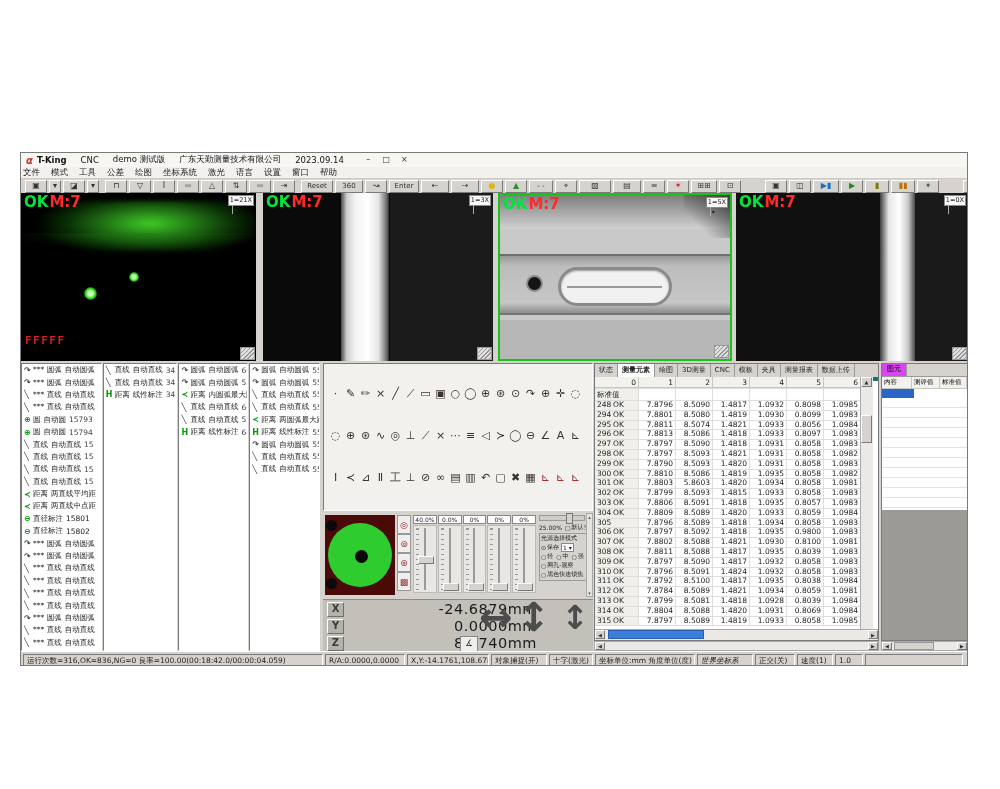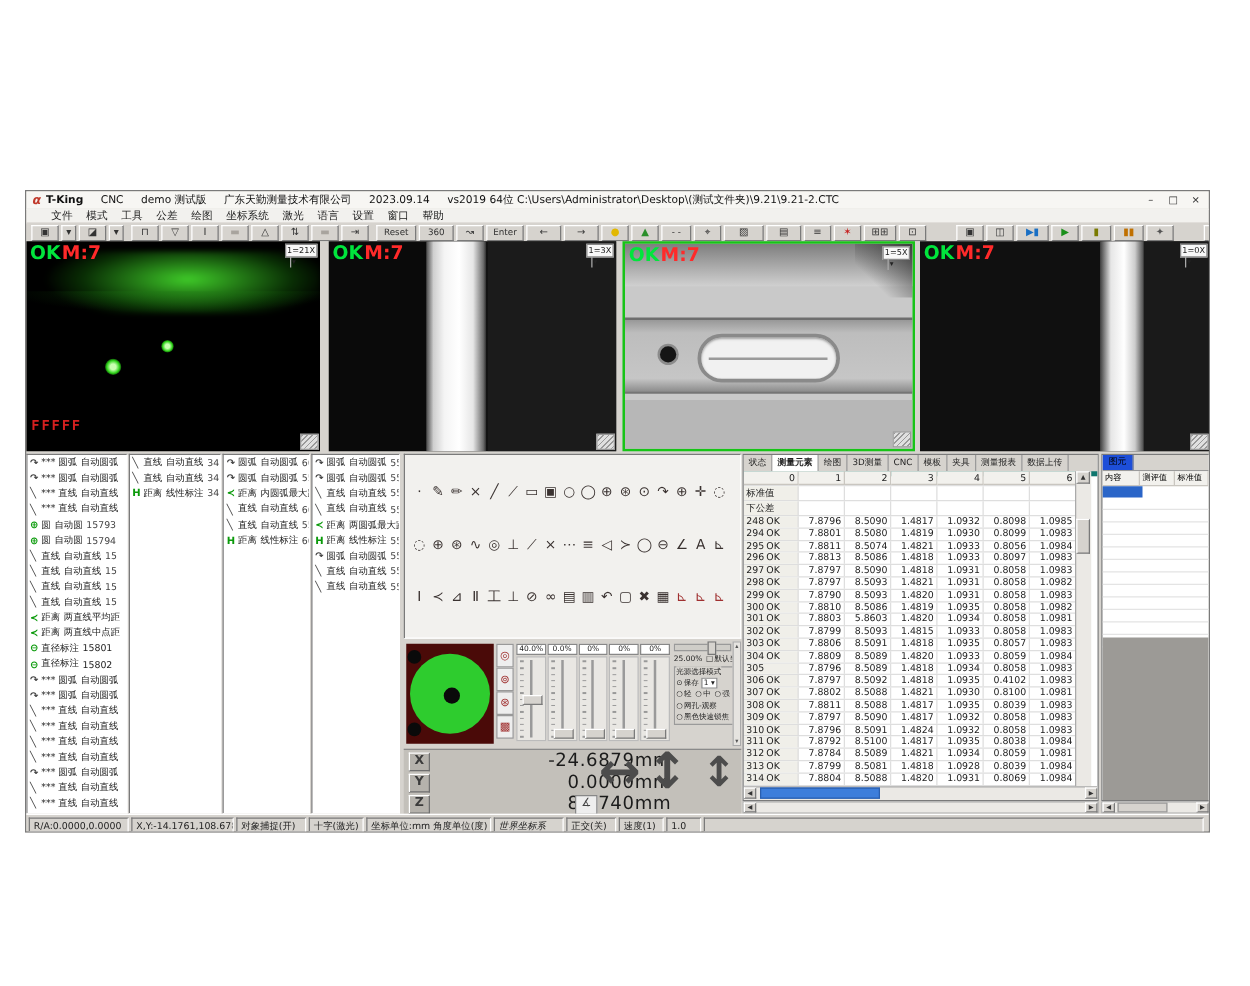--- a/index.html
+++ b/index.html
@@ -7,21 +7,21 @@
   .window{position:absolute;left:20px;top:152px;width:948px;height:514px;background:#d6d3ce;border:1px solid #7a7a7a;box-sizing:border-box;overflow:hidden;}
   
   .titlebar{position:absolute;left:0;top:0;width:100%;height:14px;background:#f7f6f3;border-bottom:1px solid #d8d5d0;display:flex;align-items:center;font-size:8.5px;color:#111;}
   .logo{color:#c0392b;font-weight:bold;font-style:italic;margin:0 4px 0 5px;font-size:10px;}
   .tseg{margin-right:14px;white-space:nowrap;}
   .t-app{font-weight:bold;}
   .t-path{flex:1;overflow:hidden;white-space:nowrap;}
   .wbtns{display:flex;margin-right:3px;}
   .wbtn{width:15px;height:11px;text-align:center;line-height:10px;font-size:8px;color:#333;margin-left:3px;cursor:pointer;}
   
-  .menubar{position:absolute;left:0;top:14px;width:100%;height:12px;background:#f2f1ee;border-bottom:1px solid #cfccc6;display:flex;align-items:center;font-size:8.5px;color:#222;padding-left:20px;box-sizing:border-box;}
+  .menubar{position:absolute;left:0;top:14px;width:100%;height:12px;background:#f2f1ee;border-bottom:1px solid #cfccc6;display:flex;align-items:center;font-size:8.5px;color:#222;padding-left:2px;box-sizing:border-box;}
   .mitem{margin-right:11px;cursor:pointer;white-space:nowrap;}
   
   .toolbar{position:absolute;left:0;top:26px;width:100%;height:14px;background:#d6d3ce;display:flex;align-items:center;padding-left:4px;box-sizing:border-box;}
   .tbtn{height:11px;width:20px;background:#d6d3ce;border:1px solid;border-color:#fff #7a7a7a #7a7a7a #fff;margin-right:2px;font-size:8px;line-height:10px;text-align:center;color:#333;overflow:hidden;white-space:nowrap;cursor:pointer;flex:none;}
   .ttext{font-size:7px;font-family:"DejaVu Sans",sans-serif;}
   .tsep{width:4px;height:12px;flex:none;}
   .tgap{width:22px;flex:none;}
   
   .cams{position:absolute;left:0;top:40px;width:100%;height:168px;background:#d6d3ce;}
   .cam{position:absolute;top:0;height:168px;background:#000;overflow:hidden;}
@@ -125,21 +125,21 @@
   .rst{flex:none;}
   .tvscroll{position:absolute;right:5px;top:13px;width:12px;bottom:10px;background:#ebe9e5;border-left:1px solid #aaa;}
   .tvarr{position:absolute;left:0;width:11px;height:10px;background:#d6d3ce;border:1px solid;border-color:#fff #7a7a7a #7a7a7a #fff;font-size:5px;text-align:center;line-height:9px;color:#333;box-sizing:border-box;cursor:pointer;}
   .tvthumb{position:absolute;left:0;top:15%;width:11px;height:28px;background:#d6d3ce;border:1px solid;border-color:#fff #7a7a7a #7a7a7a #fff;box-sizing:border-box;}
   .thscroll{position:absolute;left:0;bottom:0;width:100%;height:10px;background:#ebe9e5;border-top:1px solid #aaa;}
   .tharr{position:absolute;top:0;width:10px;height:9px;background:#d6d3ce;border:1px solid;border-color:#fff #7a7a7a #7a7a7a #fff;font-size:5px;text-align:center;line-height:8px;color:#333;box-sizing:border-box;cursor:pointer;}
   .thumbblue{position:absolute;left:13px;top:0;width:96px;height:9px;background:#3d7edb;border:1px solid #2a5faf;box-sizing:border-box;cursor:grab;}
   
   .rpanel{position:absolute;left:860px;top:0;width:87px;height:278px;background:#fff;border:1px solid #7a7a7a;box-sizing:border-box;overflow:hidden;}
   .rtabrow{height:12px;background:#d6d3ce;border-bottom:1px solid #9a9a9a;display:flex;}
-  .rtab{font-size:7px;line-height:11px;padding:0 5px;background:#1d4ed8;border-right:1px solid #9a9a9a;cursor:pointer;}
+  .rtab{font-size:7px;line-height:11px;padding:0 5px;background:#d946ef;border-right:1px solid #9a9a9a;cursor:pointer;}
   .rhead{display:flex;height:11px;background:#f2f1ed;border-bottom:1px solid #c9c6c0;}
   .rhc{font-size:6.5px;line-height:11px;padding-left:2px;border-right:1px solid #c9c6c0;box-sizing:border-box;overflow:hidden;white-space:nowrap;}
   .rsel{height:9px;background:#2a65c8;width:32px;}
   .rrow{height:9px;border-bottom:1px solid #e4e4e4;}
   .rgray{position:absolute;left:0;right:0;top:146px;bottom:0;background:#9c9a96;}
   
   .strip{position:absolute;top:278px;height:10px;background:#ebe9e5;border:1px solid #aaa;box-sizing:border-box;}
   .strip1{left:573px;width:285px;}
   .strip2{left:860px;width:87px;}
   .sarr{position:absolute;top:0;width:10px;height:8px;background:#d6d3ce;border:1px solid;border-color:#fff #7a7a7a #7a7a7a #fff;font-size:5px;text-align:center;line-height:7px;color:#333;box-sizing:border-box;cursor:pointer;}
@@ -154,21 +154,20 @@
 
 <div class="window">
 
   <div class="titlebar">
     <span class="logo">α</span>
     <span class="tseg t-app">T-King</span>
     <span class="tseg">CNC</span>
     <span class="tseg">demo 测试版</span>
     <span class="tseg">广东天勤测量技术有限公司</span>
     <span class="tseg">2023.09.14</span>
-    <span class="tseg t-path">vs2019 64位  C:\Users\Administrator\Desktop\(测试文件夹)\9.21\9.21-2.CTC</span>
     <span class="wbtns">
       <span class="wbtn">–</span>
       <span class="wbtn">□</span>
       <span class="wbtn">×</span>
     </span>
   </div>
 
   <div class="menubar" id="menubar">
       <span class="mitem">文件</span>
       <span class="mitem">模式</span>
@@ -726,29 +725,20 @@
           </div>
           <div class="trowg tspec">
             <div class="tcell" style="width: 44px;">标准值</div>
             <div class="tcell" style="width: 37px;"></div>
             <div class="tcell" style="width: 37px;"></div>
             <div class="tcell" style="width: 37px;"></div>
             <div class="tcell" style="width: 37px;"></div>
             <div class="tcell" style="width: 37px;"></div>
             <div class="tcell" style="width: 37px;"></div>
           </div>
-          <div class="trowg tspec">
-            <div class="tcell" style="width: 44px;">下公差</div>
-            <div class="tcell" style="width: 37px;"></div>
-            <div class="tcell" style="width: 37px;"></div>
-            <div class="tcell" style="width: 37px;"></div>
-            <div class="tcell" style="width: 37px;"></div>
-            <div class="tcell" style="width: 37px;"></div>
-            <div class="tcell" style="width: 37px;"></div>
-          </div>
           <div class="trowg tdata">
             <div class="tcell" style="width: 44px;">
               <span class="rid">248</span>
               <span class="rst">OK</span>
             </div>
             <div class="tcell" style="width: 37px;">7.8796</div>
             <div class="tcell" style="width: 37px;">8.5090</div>
             <div class="tcell" style="width: 37px;">1.4817</div>
             <div class="tcell" style="width: 37px;">1.0932</div>
             <div class="tcell" style="width: 37px;">0.8098</div>
@@ -900,21 +890,21 @@
           </div>
           <div class="trowg tdata">
             <div class="tcell" style="width: 44px;">
               <span class="rid">306</span>
               <span class="rst">OK</span>
             </div>
             <div class="tcell" style="width: 37px;">7.8797</div>
             <div class="tcell" style="width: 37px;">8.5092</div>
             <div class="tcell" style="width: 37px;">1.4818</div>
             <div class="tcell" style="width: 37px;">1.0935</div>
-            <div class="tcell" style="width: 37px;">0.4102</div>
+            <div class="tcell" style="width: 37px;">0.9800</div>
             <div class="tcell" style="width: 37px;">1.0983</div>
           </div>
           <div class="trowg tdata">
             <div class="tcell" style="width: 44px;">
               <span class="rid">307</span>
               <span class="rst">OK</span>
             </div>
             <div class="tcell" style="width: 37px;">7.8802</div>
             <div class="tcell" style="width: 37px;">8.5088</div>
             <div class="tcell" style="width: 37px;">1.4821</div>
@@ -1063,20 +1053,21 @@
     </div>
     <div class="strip strip2">
       <span class="sarr" style="left:0">◀</span>
       <span class="sthumb2"></span>
       <span class="sarr" style="right:0">▶</span>
     </div>
 
   </div>
 
   <div class="statusbar" id="statusbar">
+      <div class="seg" style="width: 300px;">运行次数=316,OK=836,NG=0 良率=100.00(00:18:42.0/00:00:04.059)</div>
       <div class="seg" style="width: 80px;">R/A:0.0000,0.0000</div>
       <div class="seg" style="width: 82px;">X,Y:-14.1761,108.6784</div>
       <div class="seg" style="width: 56px;">对象捕捉(开)</div>
       <div class="seg" style="width: 44px;">十字(激光)</div>
       <div class="seg" style="width: 100px;">坐标单位:mm 角度单位(度)</div>
       <div class="seg" style="width: 56px; font-style: italic;">世界坐标系</div>
       <div class="seg" style="width: 40px;">正交(关)</div>
       <div class="seg" style="width: 36px;">速度(1)</div>
       <div class="seg" style="width: 28px;">1.0</div>
       <div class="seg segfill"></div>

